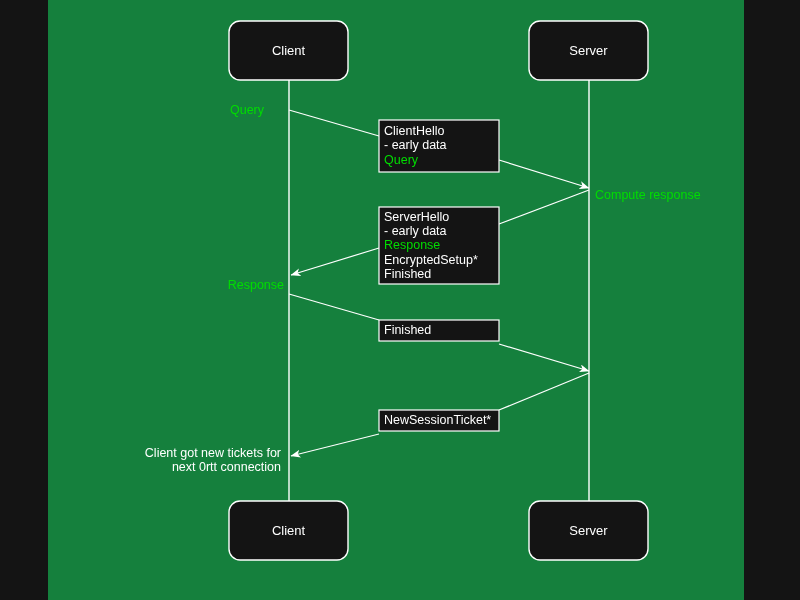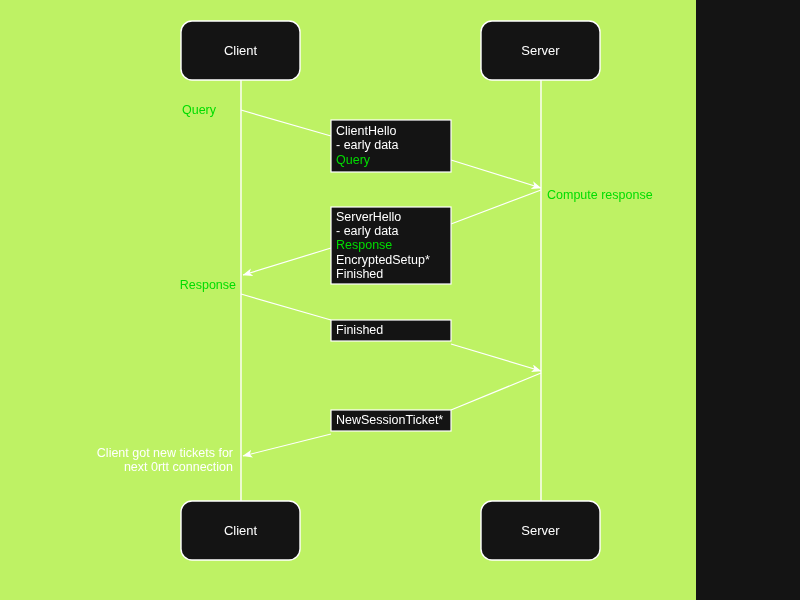--- a/index.html
+++ b/index.html
@@ -5,23 +5,24 @@
 <style>
   html, body {
     margin: 0;
     padding: 0;
     background: #141414;
   }
   #stage {
     position: relative;
     width: 696px;
     height: 600px;
-    background: #bef264;
+    background: #15803d;
     overflow: hidden;
     font-family: "Liberation Sans", sans-serif;
+    margin-left: 48px;
   }
   #diagram-svg {
     position: absolute;
     left: 0;
     top: 0;
     width: 800px;
     height: 600px;
   }
   .actor-label {
     font-family: "Liberation Sans", sans-serif;

